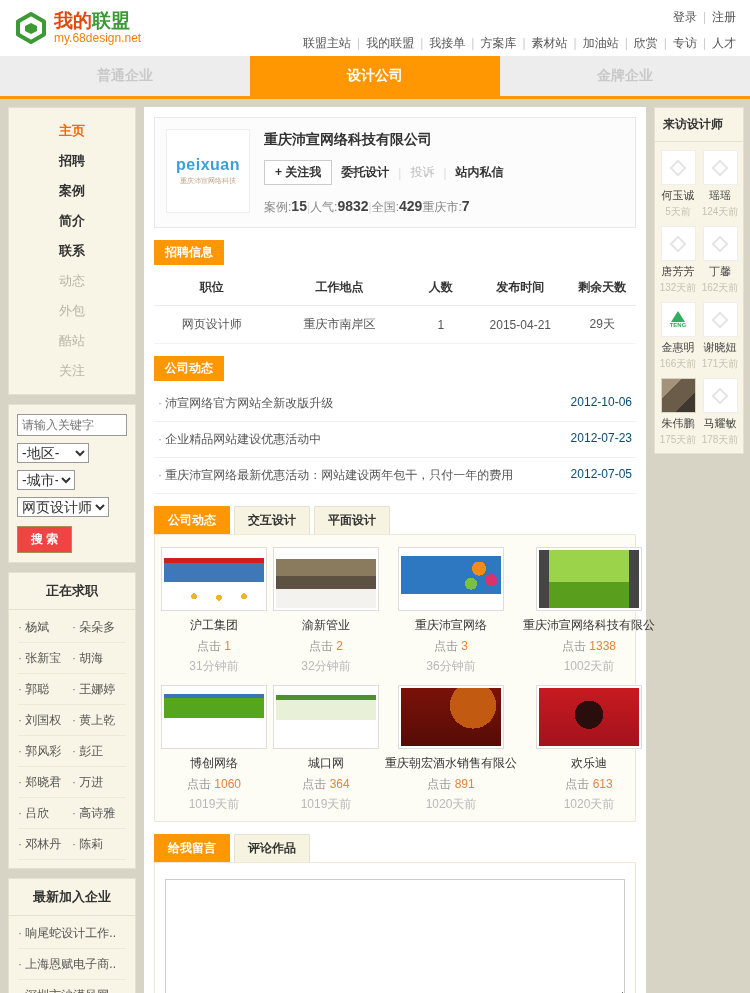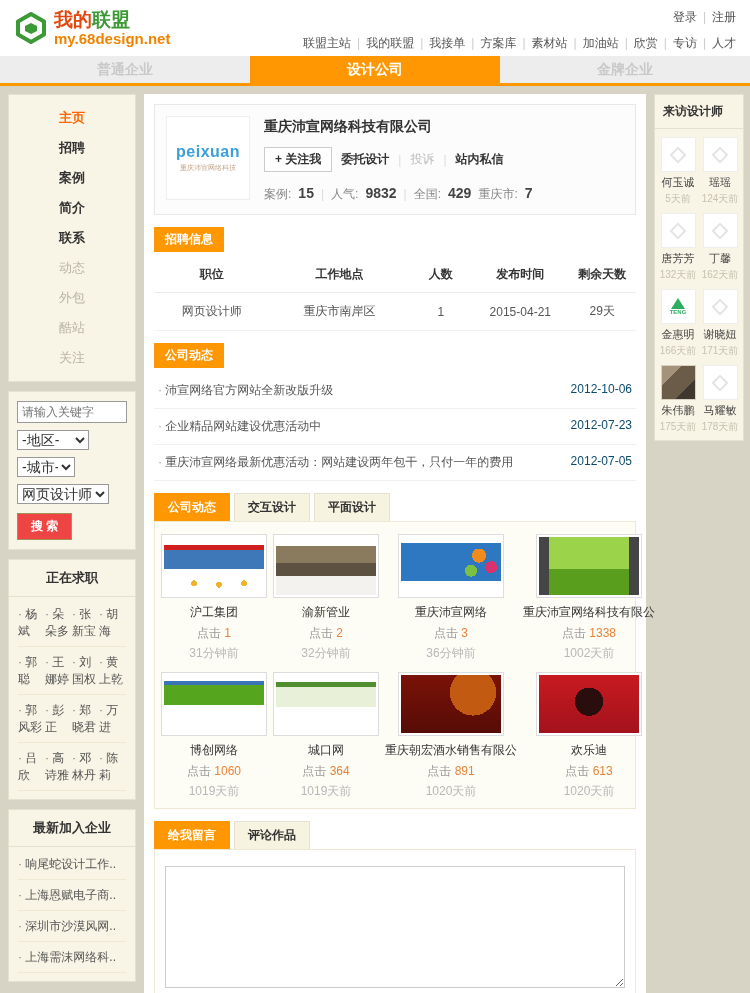--- a/index.html
+++ b/index.html
@@ -8,28 +8,28 @@
     background:#d7d3c5;
     font-family:"Liberation Sans","DejaVu Sans",sans-serif;
     font-size:12px; color:#555;
   }
   
   .top { background:#fff; height:56px; display:flex; align-items:center; padding:0 14px; }
   .logo { display:flex; align-items:center; gap:6px; }
   .logo-mark { width:34px; height:34px; }
   .logo-txt .l1 { font-size:19px; font-weight:bold; line-height:20px; }
   .l1 .red { color:#e0490f; } .l1 .green { color:#3c9a35; }
-  .logo-txt .l2 { font-size:15px; color:#f08300; font-weight:bold; }
+  .logo-txt .l2 { font-size:12px; color:#f08300; font-weight:normal; }
   .top-right { margin-left:auto; display:flex; flex-direction:column; align-items:flex-end; gap:9px; padding-top:4px; }
   .auth { font-size:12px; color:#666; }
   .auth .sep, .nav .sep { color:#ccc; margin:0 6px; }
   .auth a, .nav a { color:#555; text-decoration:none; cursor:pointer; }
   .nav { font-size:12px; }
   
-  .big-tabs { display:flex; height:30px; border-bottom:3px solid #ff9702; }
+  .big-tabs { display:flex; height:43px; border-bottom:3px solid #ff9702; }
   .big-tab { flex:1; background:#ededed; color:#c9c9c9; font-size:14px; font-weight:bold;
              display:flex; align-items:center; justify-content:center; cursor:pointer; }
   .big-tab.active { background:#ff9702; color:#fff; }
   
   .page { display:flex; gap:8px; padding:8px; align-items:flex-start; }
   .col-left { width:128px; flex:none; display:flex; flex-direction:column; gap:9px; }
   .box { background:#f9f5e6; border:1px solid #e5e1cf; }
   
   .menu { padding:8px 0; }
   .menu-item { display:block; text-align:center; padding:6px 0; font-size:13px; font-weight:bold; color:#333; cursor:pointer; }
@@ -37,41 +37,41 @@
   .menu-item.dim { color:#b9b5a6; font-weight:normal; }
   
   .search-box { padding:9px 8px; }
   .kw { width:100%; border:1px solid #999; background:#fff; padding:3px 4px; font-size:12px; color:#999; }
   .sel-row { margin-top:7px; }
   .sel-row select { font-size:14px; color:#333; background:#fff; border:1px solid #999; }
   .search-btn { margin-top:9px; background:#ef4444; color:#fff; border:1px solid #a39255;
                 padding:4px 13px; font-size:12px; font-weight:bold; cursor:pointer; }
   
   .box-title { text-align:center; font-weight:bold; color:#333; font-size:13px; padding:9px 0; border-bottom:1px solid #e5e1cf; }
-  .seeker-grid { display:grid; grid-template-columns:1fr 1fr 1fr 1fr; padding:2px 9px 8px; }
+  .seeker-grid { display:grid; grid-template-columns:1fr 1fr; padding:2px 9px 8px; }
   .seeker { padding:7px 0 6px; border-bottom:1px solid #eee8d4; font-size:12px; color:#555; cursor:pointer; }
   .seeker::before, .company-item::before { content:"· "; color:#777; }
   .company-list { padding:2px 9px 8px; }
   .company-item { display:block; padding:7px 0 6px; border-bottom:1px solid #eee8d4; font-size:12px; color:#555;
                   white-space:nowrap; overflow:hidden; cursor:pointer; }
   
   .col-main { width:502px; flex:none; background:#fff; padding:10px; }
   .profile { border:1px solid #e8e8e8; background:#fcfcfc; padding:11px; display:flex; gap:14px; }
   .plogo { width:84px; height:84px; background:#fff; border:1px solid #eee; flex:none;
            display:flex; flex-direction:column; align-items:center; justify-content:center; }
   .plogo .px { color:#3aa0d8; font-size:16px; font-weight:bold; letter-spacing:.5px; }
   .plogo .pxs { color:#c0a488; font-size:7px; margin-top:2px; }
   .pinfo { flex:1; }
   .pname { font-size:14px; color:#333; font-weight:bold; margin:2px 0 11px; }
   .actions { display:flex; align-items:center; gap:9px; margin-bottom:13px; font-size:12px; }
   .follow-btn { border:1px solid #ccc; background:#fff; padding:3px 10px; font-size:12px; color:#333; font-weight:bold; cursor:pointer; }
   .alink { color:#333; font-weight:bold; cursor:pointer; }
   .alink.disabled { color:#bbb; font-weight:normal; }
   .vsep { color:#ddd; }
-  .stats { font-size:12px; color:#888; display:flex; gap:7px; align-items:baseline; }
+  .stats { font-size:12px; color:#888; display:flex; align-items:baseline; }
   .stats b { color:#444; font-size:14px; }
   
   .section { margin-top:12px; }
   .section-tag { display:inline-block; background:#ff9702; color:#fff; font-size:12px; font-weight:bold; padding:4px 11px; }
   table.jobs { width:100%; border-collapse:collapse; margin-top:5px; }
   table.jobs th { font-size:12px; color:#333; padding:9px 0; border-bottom:1px solid #ececec; }
   table.jobs td { font-size:12px; color:#555; padding:10px 0; text-align:center; border-bottom:1px solid #f2f2f2; cursor:pointer; }
   .news-list { margin-top:5px; }
   .news-item { display:flex; justify-content:space-between; padding:9px 4px; border-bottom:1px solid #f0f0f0; font-size:12px; }
   .news-item .txt { color:#555; cursor:pointer; }

